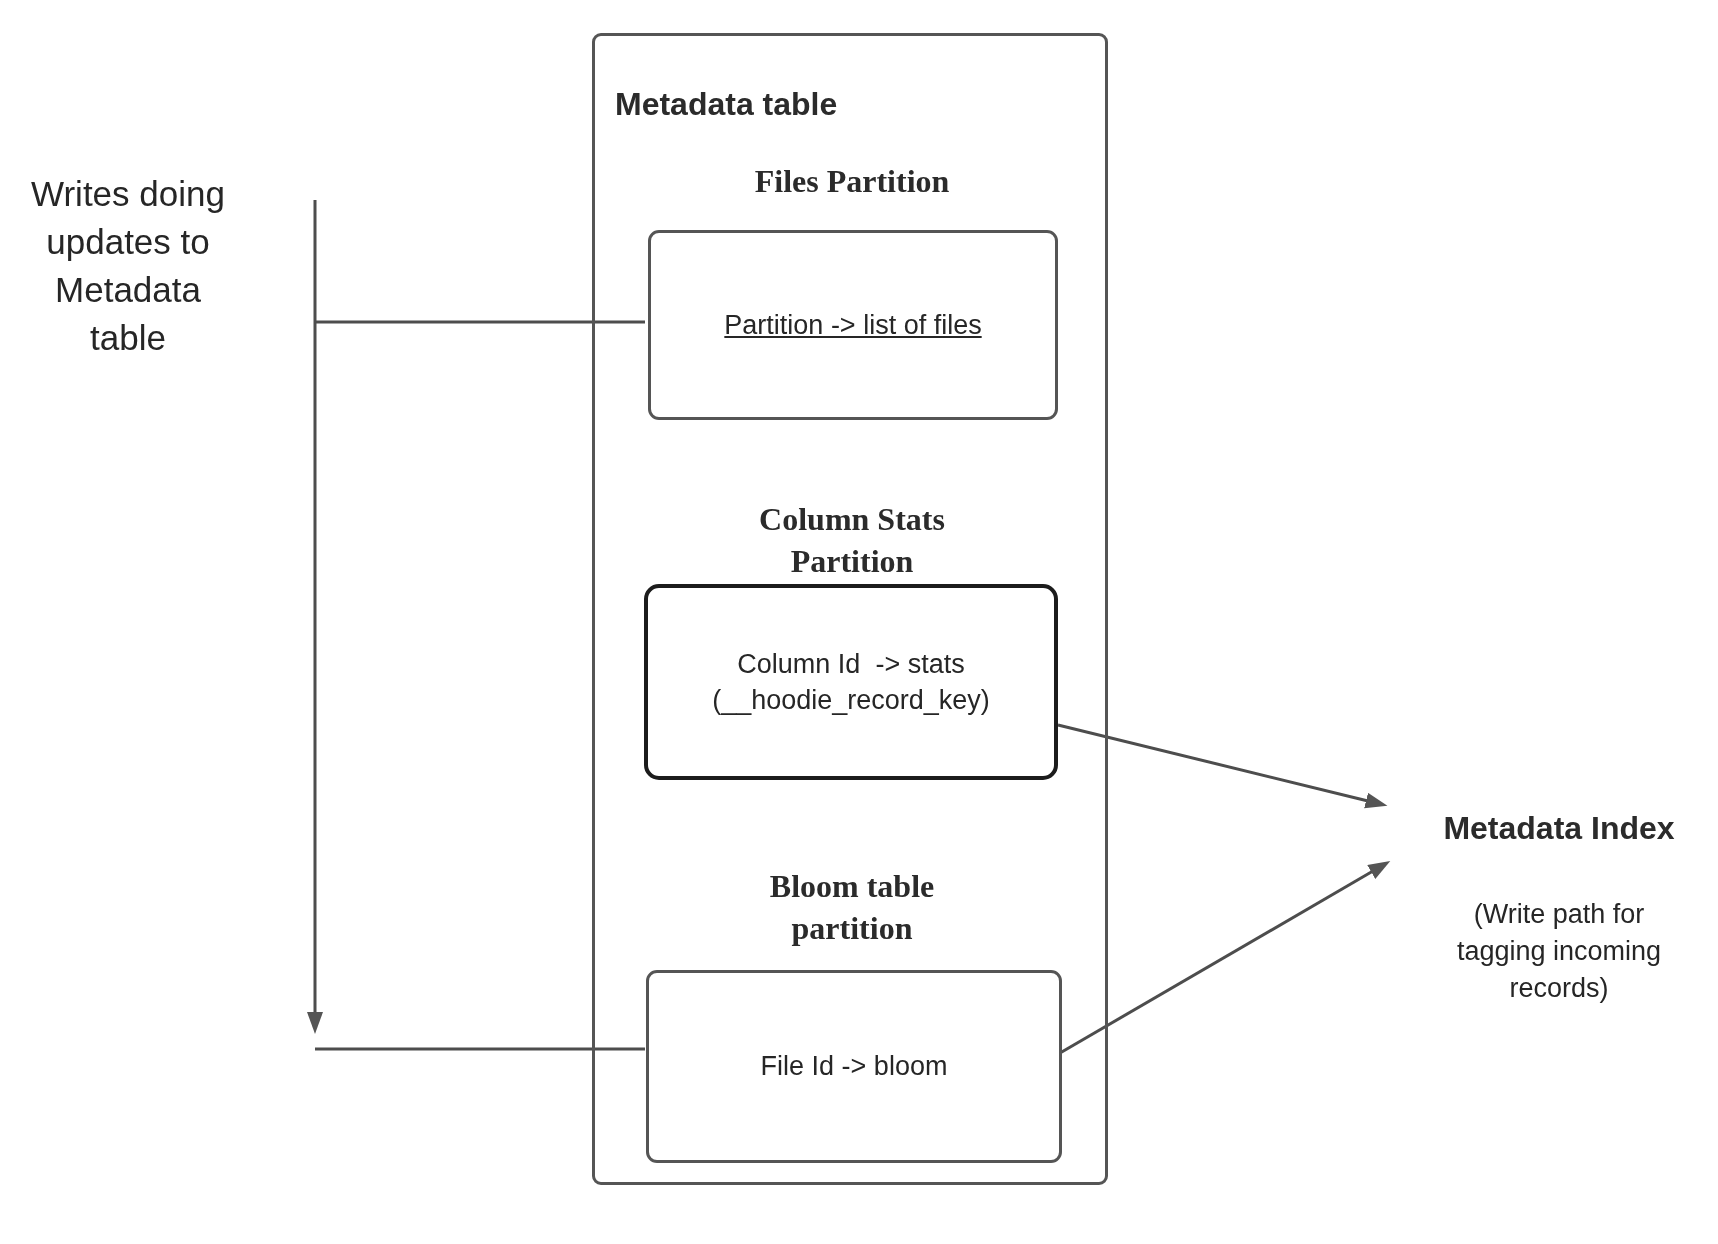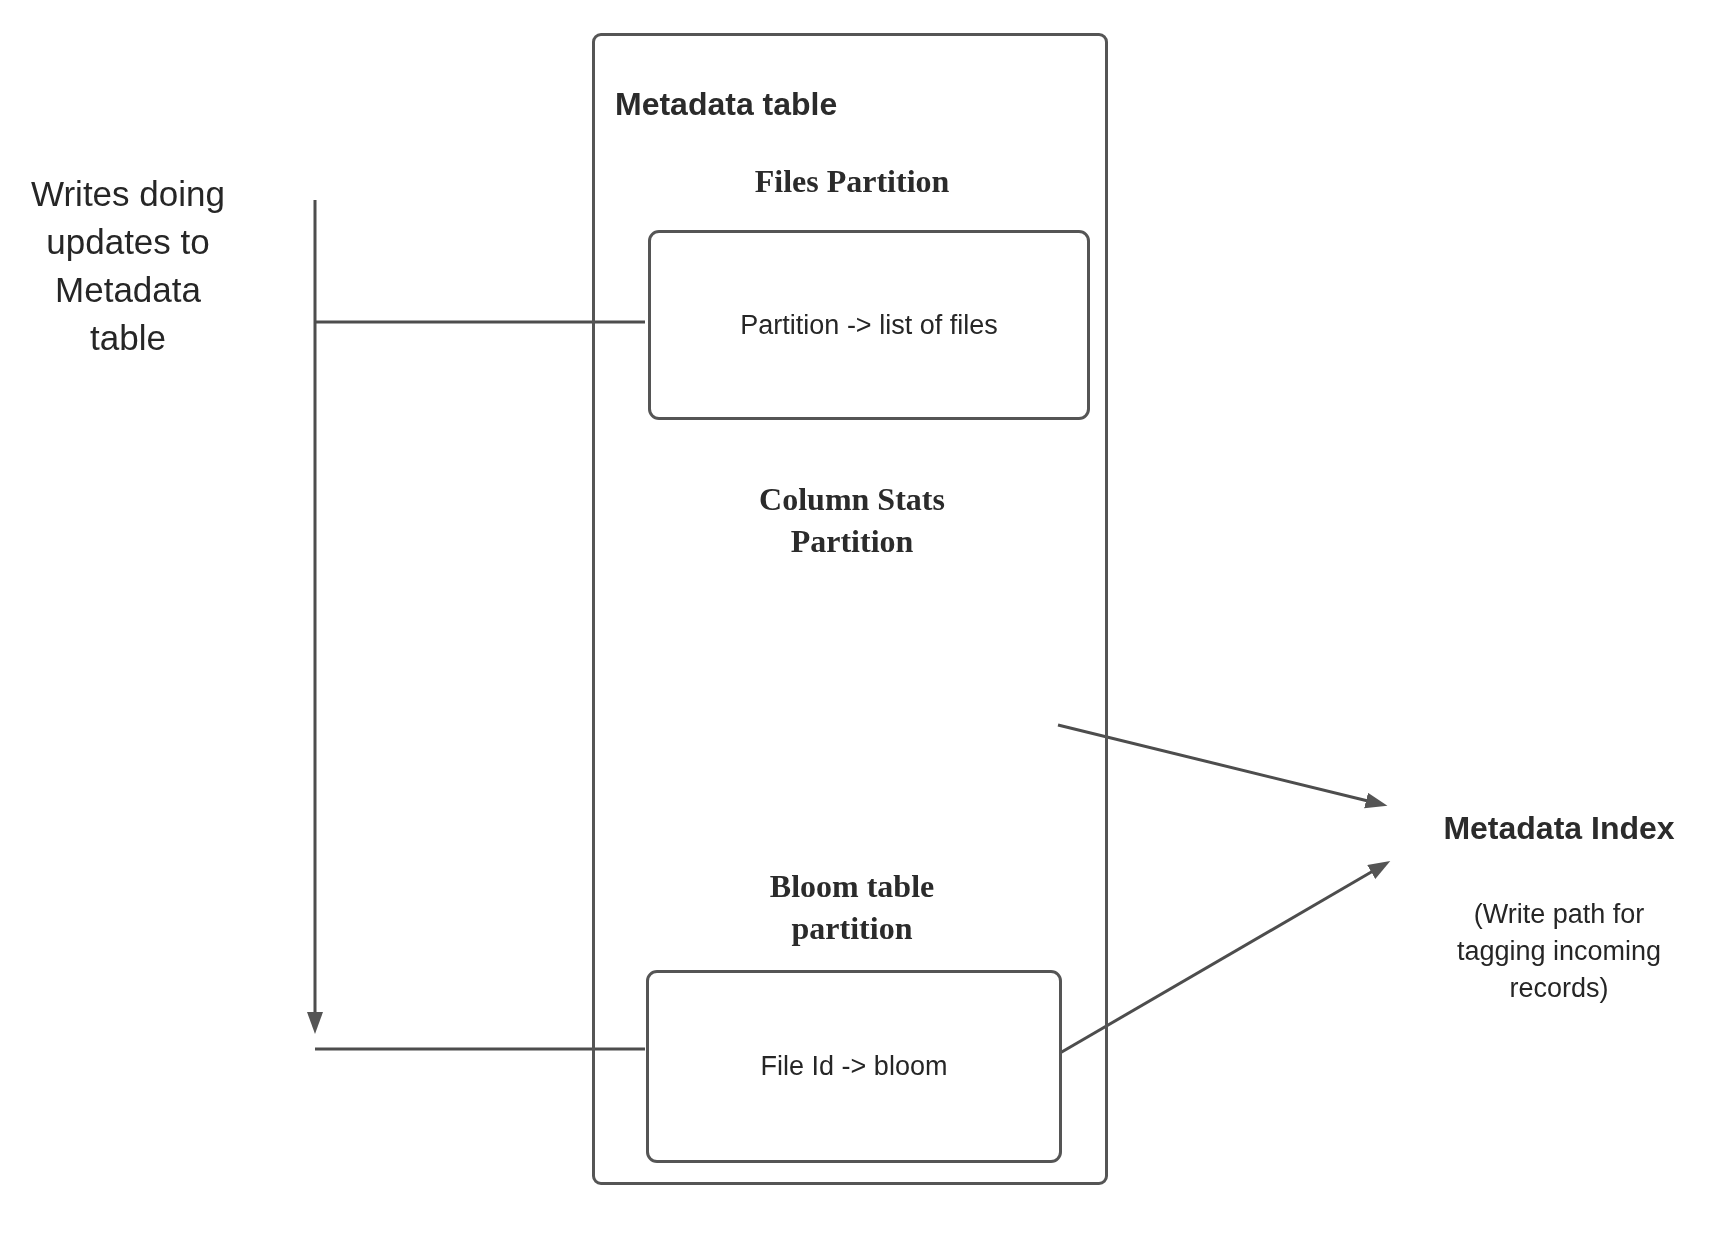--- a/index.html
+++ b/index.html
@@ -60,41 +60,42 @@
     width: 412px;
     text-align: center;
     font-size: 32px;
     font-weight: bold;
     line-height: 1.3;
     color: #2b2b2b;
     white-space: pre-line;
     font-family: Liberation Serif, serif;
   }
   .heading-files   { top: 125px; }
-  .heading-column  { top: 443px; }
+  .heading-column  { top: 463px; }
   .heading-bloom   { top: 830px; }
   .part-box {
     position: absolute;
     box-sizing: border-box;
     border: 3px solid #555555;
     border-radius: 11px;
     background: #ffffff;
     display: flex;
     align-items: center;
     justify-content: center;
     text-align: center;
     font-size: 27px;
     line-height: 1.35;
     white-space: pre-line;
   }
   .box-files {
     left: 53px;
     top: 194px;
-    width: 442px;
+    width: 410px;
     height: 190px;
+    text-decoration: underline;
   }
   .box-column {
     left: 49px;
     top: 548px;
     width: 414px;
     height: 196px;
     border: 4px solid #1c1c1c;
     border-radius: 15px;
   }
   .box-bloom {
@@ -156,20 +157,24 @@
 
     <div class="outer-title">Metadata table</div>
 
     <div class="section-heading heading-files">Files Partition</div>
     <div class="part-box box-files">
       <span>Partition -&gt; list of files</span>
     </div>
 
     <div class="section-heading heading-column">Column Stats
 Partition</div>
+    <div class="part-box box-column">
+      <span>Column Id &nbsp;-&gt; stats
+(__hoodie_record_key)</span>
+    </div>
 
     <div class="section-heading heading-bloom">Bloom table
 partition</div>
     <div class="part-box box-bloom">
       <span>File Id -&gt; bloom</span>
     </div>
 
   </div>
 
   <div class="index-title">Metadata Index</div>

